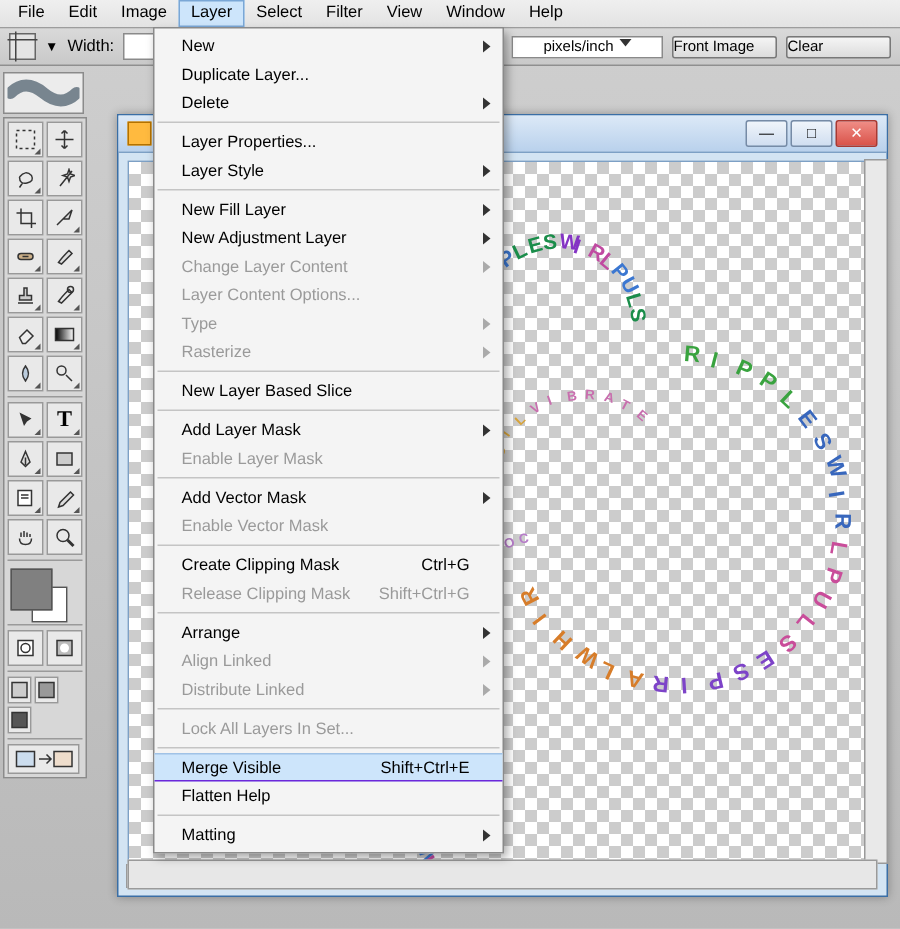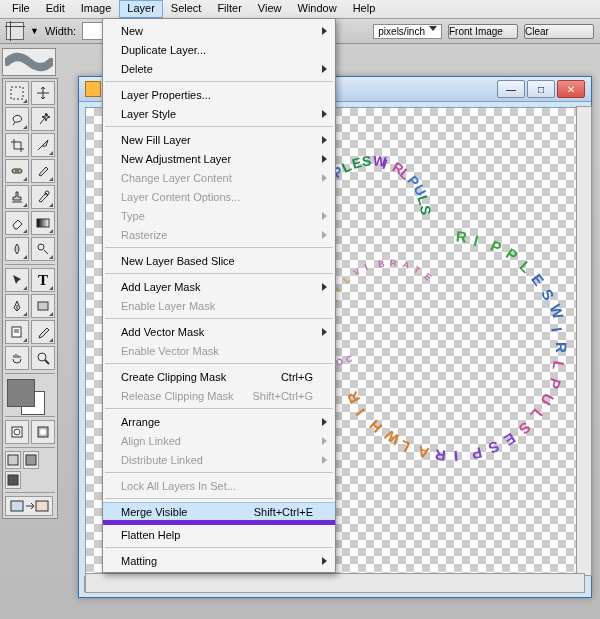--- a/index.html
+++ b/index.html
@@ -10,21 +10,21 @@
   .menubar .active{background:#cde5fb;border:1px solid #7aa7d6;padding:1px 7px}
   
   .optbar{display:flex;align-items:center;height:24px;padding:0 6px;background:linear-gradient(#d9d9d9,#c9c9c9);border-bottom:1px solid #8f8f8f;gap:6px}
   .crop-ic{width:16px;height:16px;border:1px solid #666;position:relative;background:#e4e4e4}
   .crop-ic:before,.crop-ic:after{content:"";position:absolute;background:#444}
   .crop-ic:before{left:3px;top:-2px;width:1px;height:20px}
   .crop-ic:after{left:-2px;top:3px;width:20px;height:1px}
   .optlbl{font-size:11px}
   .optinput{width:44px;height:16px;border:1px solid #8a8a8a;background:#fff}
   .optspacer{flex:1}
-  .optsel{display:flex;align-items:flex-start;font-size:10px;border:1px solid #8a8a8a;background:#fff;padding:1px 4px;gap:4px}
+  .optsel{display:flex;align-items:flex-start;font-size:10px;border:1px solid #8a8a8a;background:#fff;padding:1px 20px;gap:4px}
   .tri{width:0;height:0;border-left:4px solid transparent;border-right:4px solid transparent;border-top:5px solid #333}
   .btn{font-size:10px;padding:1px 0;width:68px;text-align:left;background:linear-gradient(#f5f5f5,#dcdcdc);border:1px solid #787878;border-radius:2px}
   
   .leftcol{position:absolute;left:2px;top:48px;width:54px}
   .brush{height:26px;background:#ececec;border:1px solid #8b8b8b;margin-bottom:2px;display:flex;align-items:center;justify-content:center}
   .brush svg{display:block}
   .toolbox{width:50px;background:#d7d7d7;border:1px solid #8b8b8b;padding:2px;display:flex;flex-wrap:wrap;gap:2px}
   .tool{width:22px;height:22px;background:#e9e9e9;border:1px solid #999;display:flex;align-items:center;justify-content:center;font-size:14px;position:relative}
   .tool .c{position:absolute;right:1px;bottom:1px;width:0;height:0;border-right:4px solid #555;border-top:4px solid transparent}
   .spacer-row{width:100%;height:1px;background:#9a9a9a;margin:1px 0}
@@ -47,21 +47,21 @@
   .sbar.v{right:-1px;top:29px;bottom:21px;width:14px}
   .sbar.h{left:5px;right:14px;bottom:5px;height:14px}
   .statusbar{position:absolute;left:6px;right:6px;bottom:4px;height:16px;background:#e7e7e7;border:1px solid #9a9a9a;font-size:10px;padding:1px 4px}
   
   .curve{position:absolute;display:flex;pointer-events:none}
   .curve span{display:inline-block;font-weight:bold;font-size:14px;font-family:Arial}
   
   .menu{position:absolute;left:102px;top:18px;width:232px;background:#f4f4f4;border:1px solid #8a8a8a;box-shadow:2px 3px 6px rgba(0,0,0,.35);padding:2px 0;z-index:50}
   .mi{position:relative;display:flex;align-items:center;height:19px;padding:0 22px 0 18px;cursor:default;color:#000}
   .mi.disabled{color:#9a9a9a}
-  .mi.highlight{background:#cde5fb;border-top:1px solid #a0c2e6;border-bottom:5px solid #6d28d9;height:17px}
+  .mi.highlight{background:#cde5fb;border-top:1px solid #a0c2e6;border-bottom:1px solid #6d28d9;height:17px}
   .mi .sc{margin-left:auto;font-size:11px}
   .mi .sub{position:absolute;right:8px;width:0;height:0;border-top:4px solid transparent;border-bottom:4px solid transparent;border-left:5px solid #333}
   .mi.disabled .sub{border-left-color:#aaa}
   .msep{height:1px;margin:3px 2px;background:#c4c4c4}
 </style>
 </head>
 <body>
 
 <div class="app">
 

